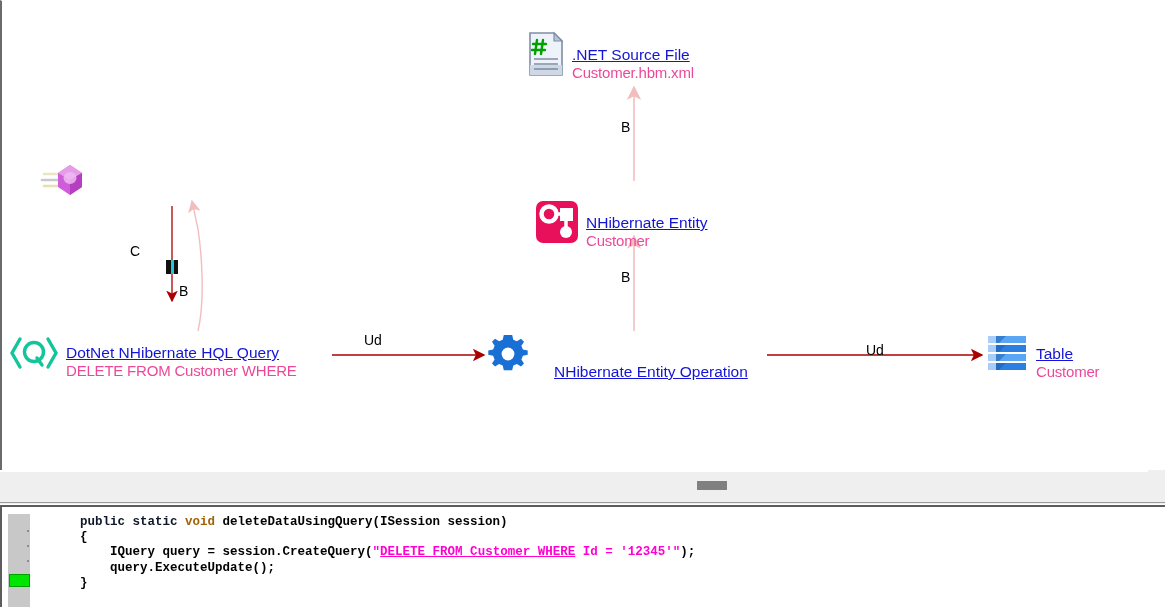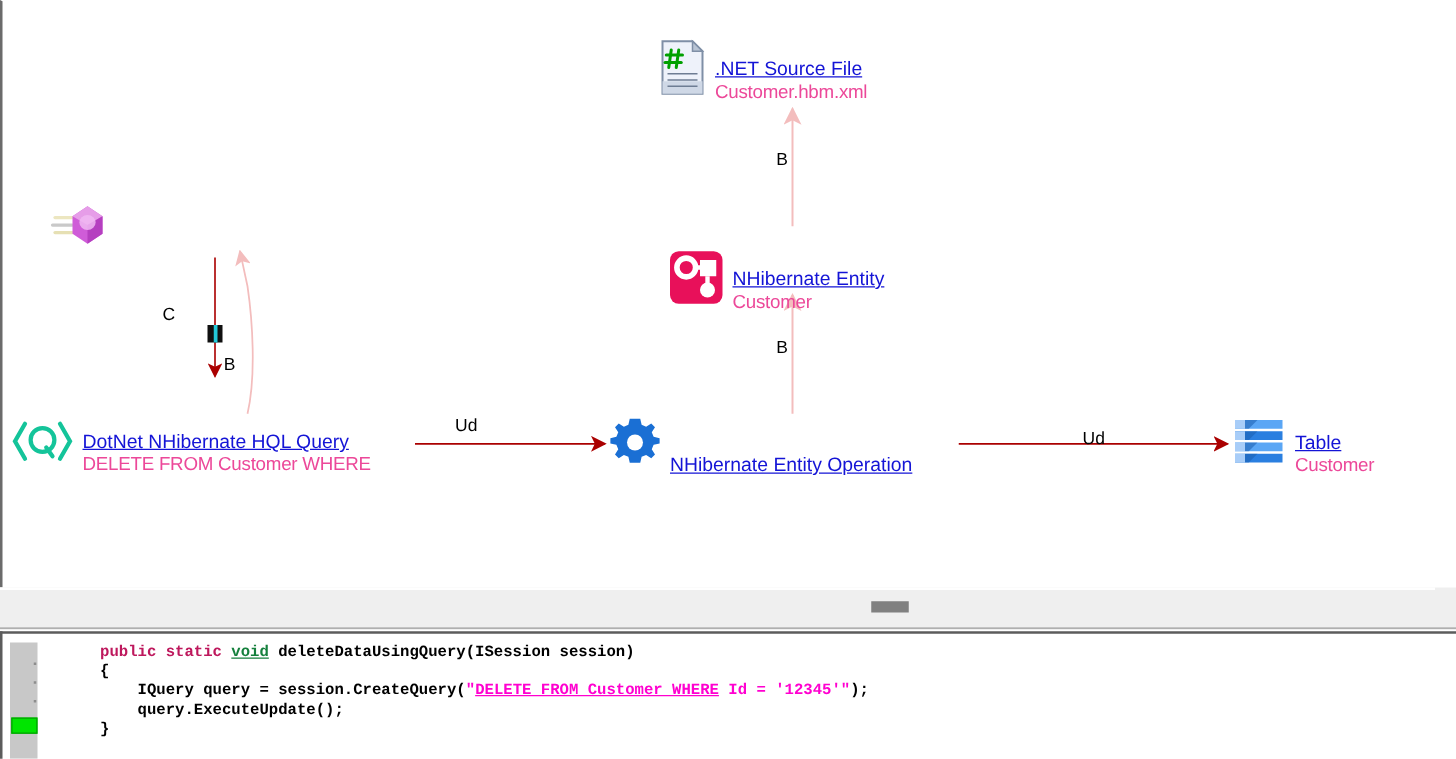--- a/index.html
+++ b/index.html
@@ -69,22 +69,22 @@
     position:absolute;left:1px;width:21px;height:13px;background:#00e500;
     border:1px solid #00a000;box-sizing:border-box;
   }
   .code-text{
     position:absolute;left:46px;top:6px;right:0;bottom:0;
     font-family:"Liberation Mono", monospace;
     font-size:12.5px;line-height:15.2px;color:#000000;
     white-space:pre;font-weight:bold;
   }
   .code-line{height:15.2px;white-space:pre;}
-  .kw{color:#be185d;text-align:center;}
-  .tp{color:#15803d;text-decoration:underline;}
+  .kw{color:#0f172a;text-align:center;}
+  .tp{color:#a16207;}
   .ul{}
   .str{color:#ff00d0;}
   .str-u{color:#ff00d0;text-decoration:underline;}
 </style>
 </head>
 <body>
 
 <div class="app">
 
   <div class="diagram-panel">
@@ -190,21 +190,21 @@
             <circle cx="26" cy="21" r="9.5" fill="none" stroke="#14c49a" stroke-width="3.4"></circle>
             <line x1="29" y1="27" x2="34" y2="34" stroke="#14c49a" stroke-width="3.4" stroke-linecap="round"></line>
           </svg>
         </span>
         <span class="labels">
           <div class="title">DotNet NHibernate HQL Query</div>
           <div class="sub">DELETE FROM Customer WHERE</div>
         </span>
       </div>
 
-      <div class="node" style="left:484px;top:331px;">
+      <div class="node" style="left:484px;top:331px;gap:18px;">
         <span class="icon">
           <svg width="44" height="44" viewBox="0 0 44 44">
             <path fill="#1a6fd4" d="M22,3 l4.2,0 l1.1,4.8 l3.6,1.5 l4.1,-2.6 l3,3 l-2.6,4.1 l1.5,3.6 l4.8,1.1 l0,4.2 l-4.8,1.1 l-1.5,3.6 l2.6,4.1 l-3,3 l-4.1,-2.6 l-3.6,1.5 l-1.1,4.8 l-4.2,0 l-4.2,0 l-1.1,-4.8 l-3.6,-1.5 l-4.1,2.6 l-3,-3 l2.6,-4.1 l-1.5,-3.6 l-4.8,-1.1 l0,-4.2 l4.8,-1.1 l1.5,-3.6 l-2.6,-4.1 l3,-3 l4.1,2.6 l3.6,-1.5 l1.1,-4.8 z"></path>
             <circle cx="22" cy="22" r="6.4" fill="#ffffff"></circle>
           </svg>
         </span>
         <span class="labels">
           <div class="title">NHibernate Entity Operation</div>
         </span>
       </div>

